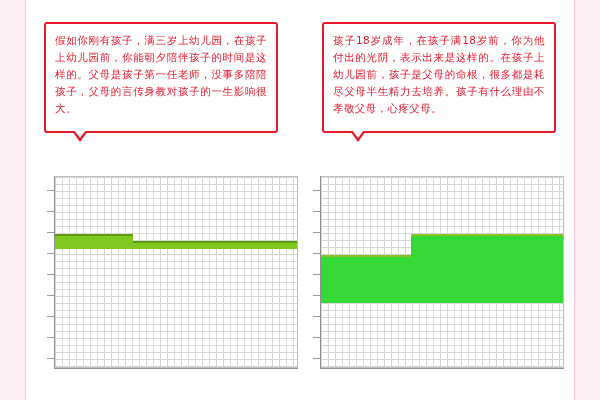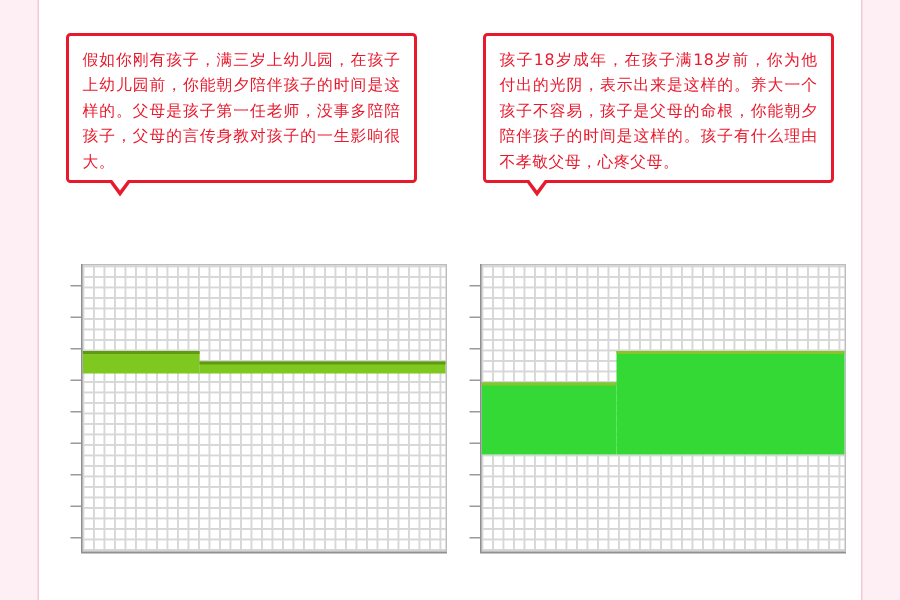--- a/index.html
+++ b/index.html
@@ -59,21 +59,21 @@
     padding: 0 18px;
     box-sizing: border-box;
   }
   .callout {
     position: relative;
     width: 234px;
     box-sizing: border-box;
     border: 2px solid #e8192c;
     border-radius: 3px;
     background: #ffffff;
-    padding: 8px 9px 3px 9px;
+    padding: 8px 9px 14px 9px;
     color: #e8192c;
     font-size: 10.5px;
     line-height: 17px;
     text-align: justify;
     letter-spacing: 0.4px;
     font-family: "DejaVu Sans", sans-serif;
   }
   .callout .tail-out {
     position: absolute;
     left: 26px;
@@ -177,21 +177,21 @@
 
     <div class="panels">
 
       <div class="callout">
         <span>假如你刚有孩子，满三岁上幼儿园，在孩子上幼儿园前，你能朝夕陪伴孩子的时间是这样的。父母是孩子第一任老师，没事多陪陪孩子，父母的言传身教对孩子的一生影响很大。</span>
         <span class="tail-out"></span>
         <span class="tail-in"></span>
       </div>
 
       <div class="callout">
-        <span>孩子18岁成年，在孩子满18岁前，你为他付出的光阴，表示出来是这样的。养大一个孩子不容易，孩子是父母的命根，你能朝夕陪伴孩子的时间是这样的。孩子有什么理由不孝敬父母，心疼父母。</span>
+        <span>孩子18岁成年，在孩子满18岁前，你为他付出的光阴，表示出来是这样的。在孩子上幼儿园前，孩子是父母的命根，很多都是耗尽父母半生精力去培养。孩子有什么理由不孝敬父母，心疼父母。</span>
         <span class="tail-out"></span>
         <span class="tail-in"></span>
       </div>
 
     </div>
 
     <div class="charts">
 
       <div class="chart-wrap">
         <div class="grid-area">

